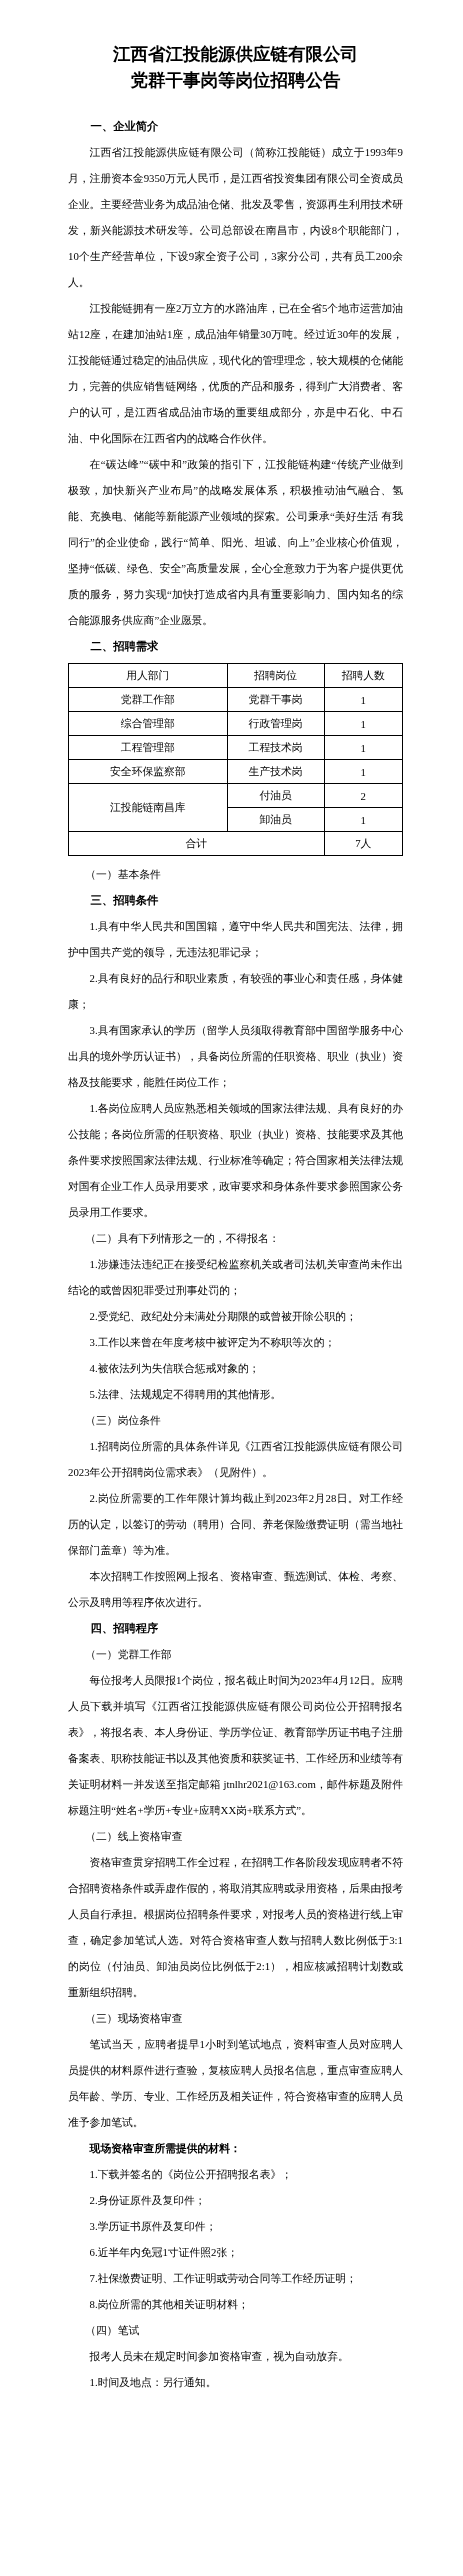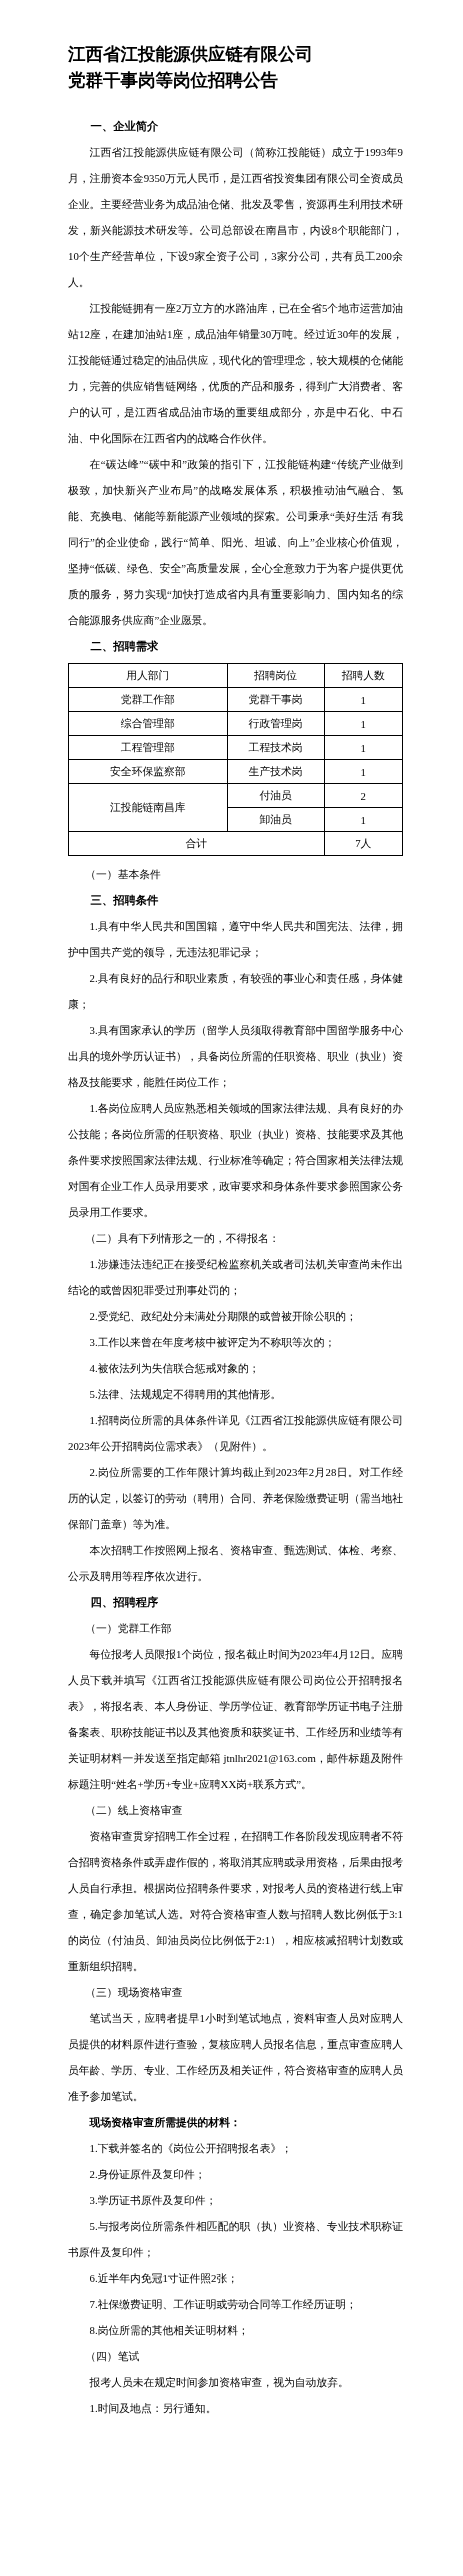--- a/index.html
+++ b/index.html
@@ -5,21 +5,21 @@
   html, body { margin: 0; padding: 0; }
   body {
     width: 464px; height: 3390px;
     background: #ffffff; color: #000000;
     font-family: "Liberation Serif", "DejaVu Serif", serif;
     overflow: hidden;
   }
   .page { padding: 27px 61px 0 68px; }
   .title-block { margin-top: 14.4px; margin-bottom: 19.6px; }
   .title-line {
-    text-align: left; font-weight: bold;
+    text-align: center; font-weight: bold;
     font-size: 17.5px; line-height: 26px;
     font-family: "Liberation Serif", "DejaVu Serif", serif;
   }
   .blk { font-size: 10.8px; line-height: 26px; }
   .p  { text-align: justify; text-indent: 2em; }
   .pb { text-align: justify; text-indent: 2em; font-weight: bold; }
   .h  { font-weight: bold; text-indent: 2em; font-family: "Liberation Sans", "DejaVu Sans", sans-serif; font-size: 11.3px; }
   .sub { text-indent: 1.6em; }
   table.req {
     width: 100%; border-collapse: collapse; margin: 4.1px 0 5.2px 0;
@@ -103,35 +103,35 @@
   <div class="blk p">1.具有中华人民共和国国籍，遵守中华人民共和国宪法、法律，拥护中国共产党的领导，无违法犯罪记录；</div>
   <div class="blk p">2.具有良好的品行和职业素质，有较强的事业心和责任感，身体健康；</div>
   <div class="blk p">3.具有国家承认的学历（留学人员须取得教育部中国留学服务中心出具的境外学历认证书），具备岗位所需的任职资格、职业（执业）资格及技能要求，能胜任岗位工作；</div>
   <div class="blk p">1.各岗位应聘人员应熟悉相关领域的国家法律法规、具有良好的办公技能；各岗位所需的任职资格、职业（执业）资格、技能要求及其他条件要求按照国家法律法规、行业标准等确定；符合国家相关法律法规对国有企业工作人员录用要求，政审要求和身体条件要求参照国家公务员录用工作要求。</div>
   <div class="blk sub">（二）具有下列情形之一的，不得报名：</div>
   <div class="blk p">1.涉嫌违法违纪正在接受纪检监察机关或者司法机关审查尚未作出结论的或曾因犯罪受过刑事处罚的；</div>
   <div class="blk p">2.受党纪、政纪处分未满处分期限的或曾被开除公职的；</div>
   <div class="blk p">3.工作以来曾在年度考核中被评定为不称职等次的；</div>
   <div class="blk p">4.被依法列为失信联合惩戒对象的；</div>
   <div class="blk p">5.法律、法规规定不得聘用的其他情形。</div>
+  <div class="blk sub">（三）岗位条件</div>
   <div class="blk p">1.招聘岗位所需的具体条件详见《江西省江投能源供应链有限公司2023年公开招聘岗位需求表》（见附件）。</div>
   <div class="blk p">2.岗位所需要的工作年限计算均截止到2023年2月28日。对工作经历的认定，以签订的劳动（聘用）合同、养老保险缴费证明（需当地社保部门盖章）等为准。</div>
   <div class="blk p">本次招聘工作按照网上报名、资格审查、甄选测试、体检、考察、公示及聘用等程序依次进行。</div>
   <div class="blk h">四、招聘程序</div>
   <div class="blk sub">（一）党群工作部</div>
   <div class="blk p">每位报考人员限报1个岗位，报名截止时间为2023年4月12日。应聘人员下载并填写《江西省江投能源供应链有限公司岗位公开招聘报名表》，将报名表、本人身份证、学历学位证、教育部学历证书电子注册备案表、职称技能证书以及其他资质和获奖证书、工作经历和业绩等有关证明材料一并发送至指定邮箱 jtnlhr2021@163.com，邮件标题及附件标题注明“姓名+学历+专业+应聘XX岗+联系方式”。</div>
   <div class="blk sub">（二）线上资格审查</div>
   <div class="blk p">资格审查贯穿招聘工作全过程，在招聘工作各阶段发现应聘者不符合招聘资格条件或弄虚作假的，将取消其应聘或录用资格，后果由报考人员自行承担。根据岗位招聘条件要求，对报考人员的资格进行线上审查，确定参加笔试人选。对符合资格审查人数与招聘人数比例低于3:1的岗位（付油员、卸油员岗位比例低于2:1），相应核减招聘计划数或重新组织招聘。</div>
   <div class="blk sub">（三）现场资格审查</div>
   <div class="blk p">笔试当天，应聘者提早1小时到笔试地点，资料审查人员对应聘人员提供的材料原件进行查验，复核应聘人员报名信息，重点审查应聘人员年龄、学历、专业、工作经历及相关证件，符合资格审查的应聘人员准予参加笔试。</div>
   <div class="blk pb">现场资格审查所需提供的材料：</div>
   <div class="blk p">1.下载并签名的《岗位公开招聘报名表》；</div>
   <div class="blk p">2.身份证原件及复印件；</div>
   <div class="blk p">3.学历证书原件及复印件；</div>
-  <div class="blk p">5.与报考岗位所需条件相匹配的职（执）业资格、专业技术职称证书原件及复印件；</div>
   <div class="blk p">6.近半年内免冠1寸证件照2张；</div>
   <div class="blk p">7.社保缴费证明、工作证明或劳动合同等工作经历证明；</div>
   <div class="blk p">8.岗位所需的其他相关证明材料；</div>
   <div class="blk sub">（四）笔试</div>
   <div class="blk p">报考人员未在规定时间参加资格审查，视为自动放弃。</div>
   <div class="blk p">1.时间及地点：另行通知。</div>
 
 </div>
 
 

